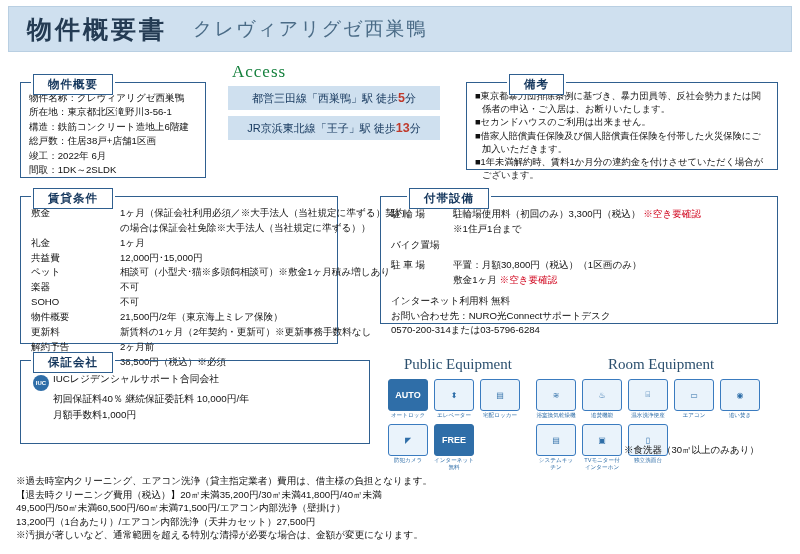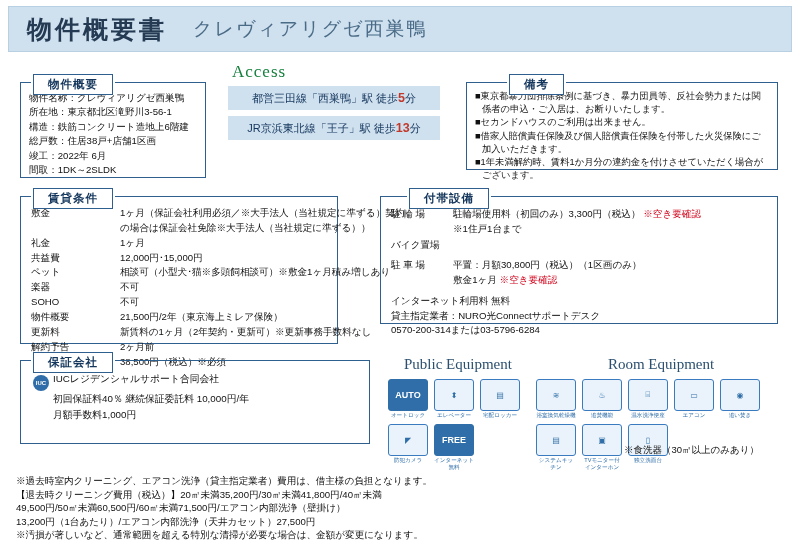--- a/index.html
+++ b/index.html
@@ -254,21 +254,21 @@
         <div class="v">平置：月額30,800円（税込）（1区画のみ）</div>
       </div>
       <div class="frow">
         <div class="k"></div>
         <div class="v">
           <span>敷金1ヶ月</span>
           <span class="red">※空き要確認</span>
         </div>
       </div>
       <div class="fnote">インターネット利用料 無料</div>
-      <div class="fnote" style="margin-top:0">貸主指定業者：NURO光Connectサポートデスク</div>
+      <div class="fnote" style="margin-top:0">お問い合わせ先：NURO光Connectサポートデスク</div>
       <div class="fnote" style="margin-top:0">0570-200-314または03-5796-6284</div>
     </div>
   </div>
 
   <div class="boxed" id="guar-box">
     <div class="secthead">
       <span class="pill">保証会社</span>
     </div>
     <div class="body">
       <div class="guar-line">

